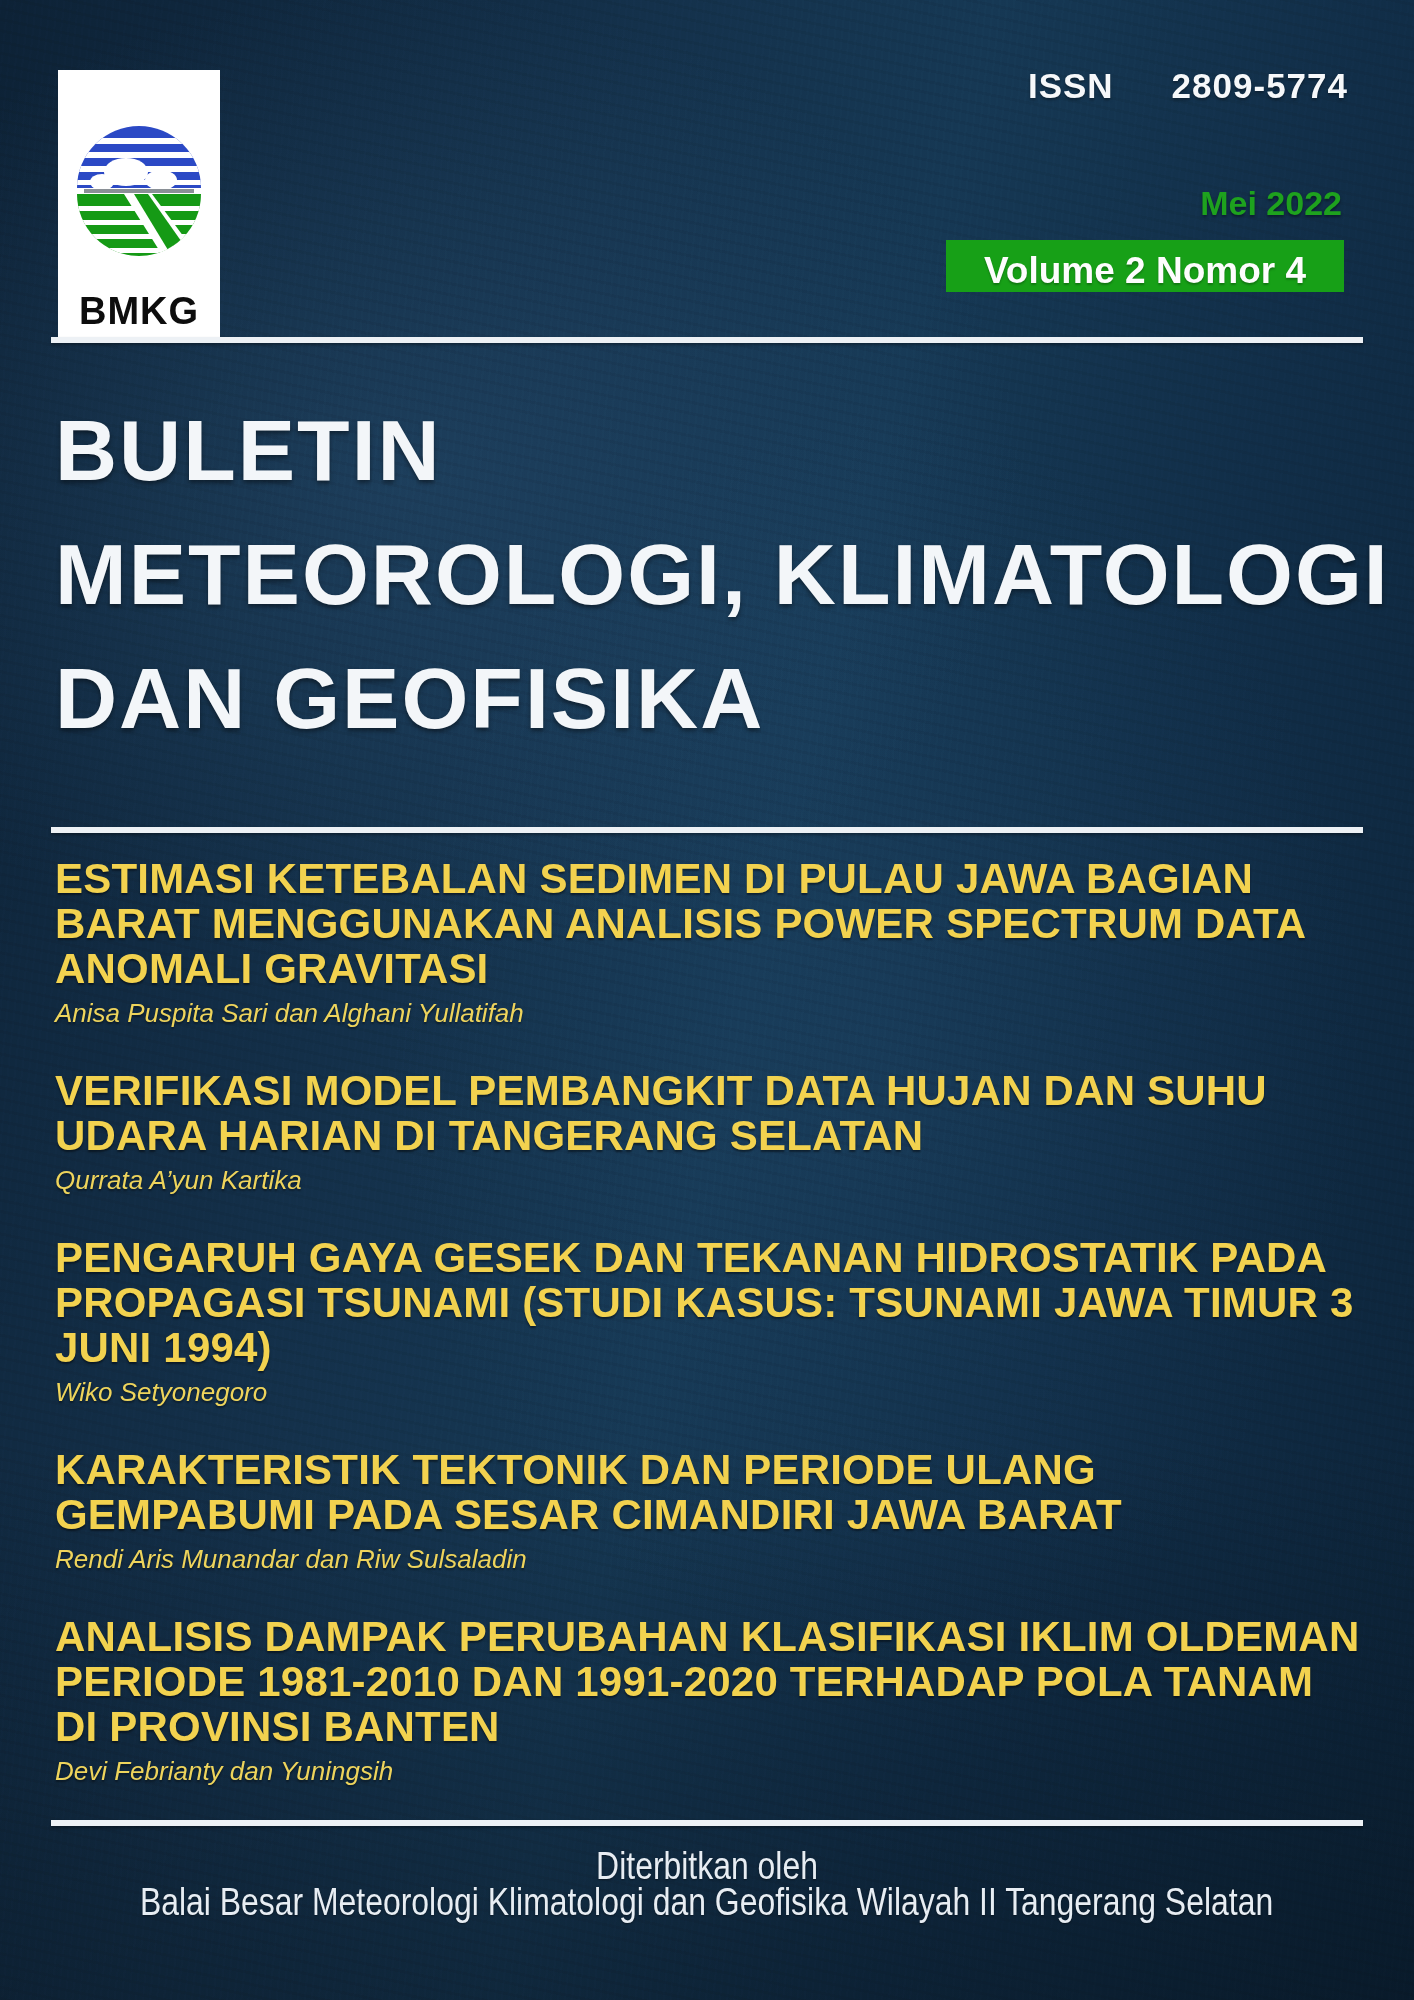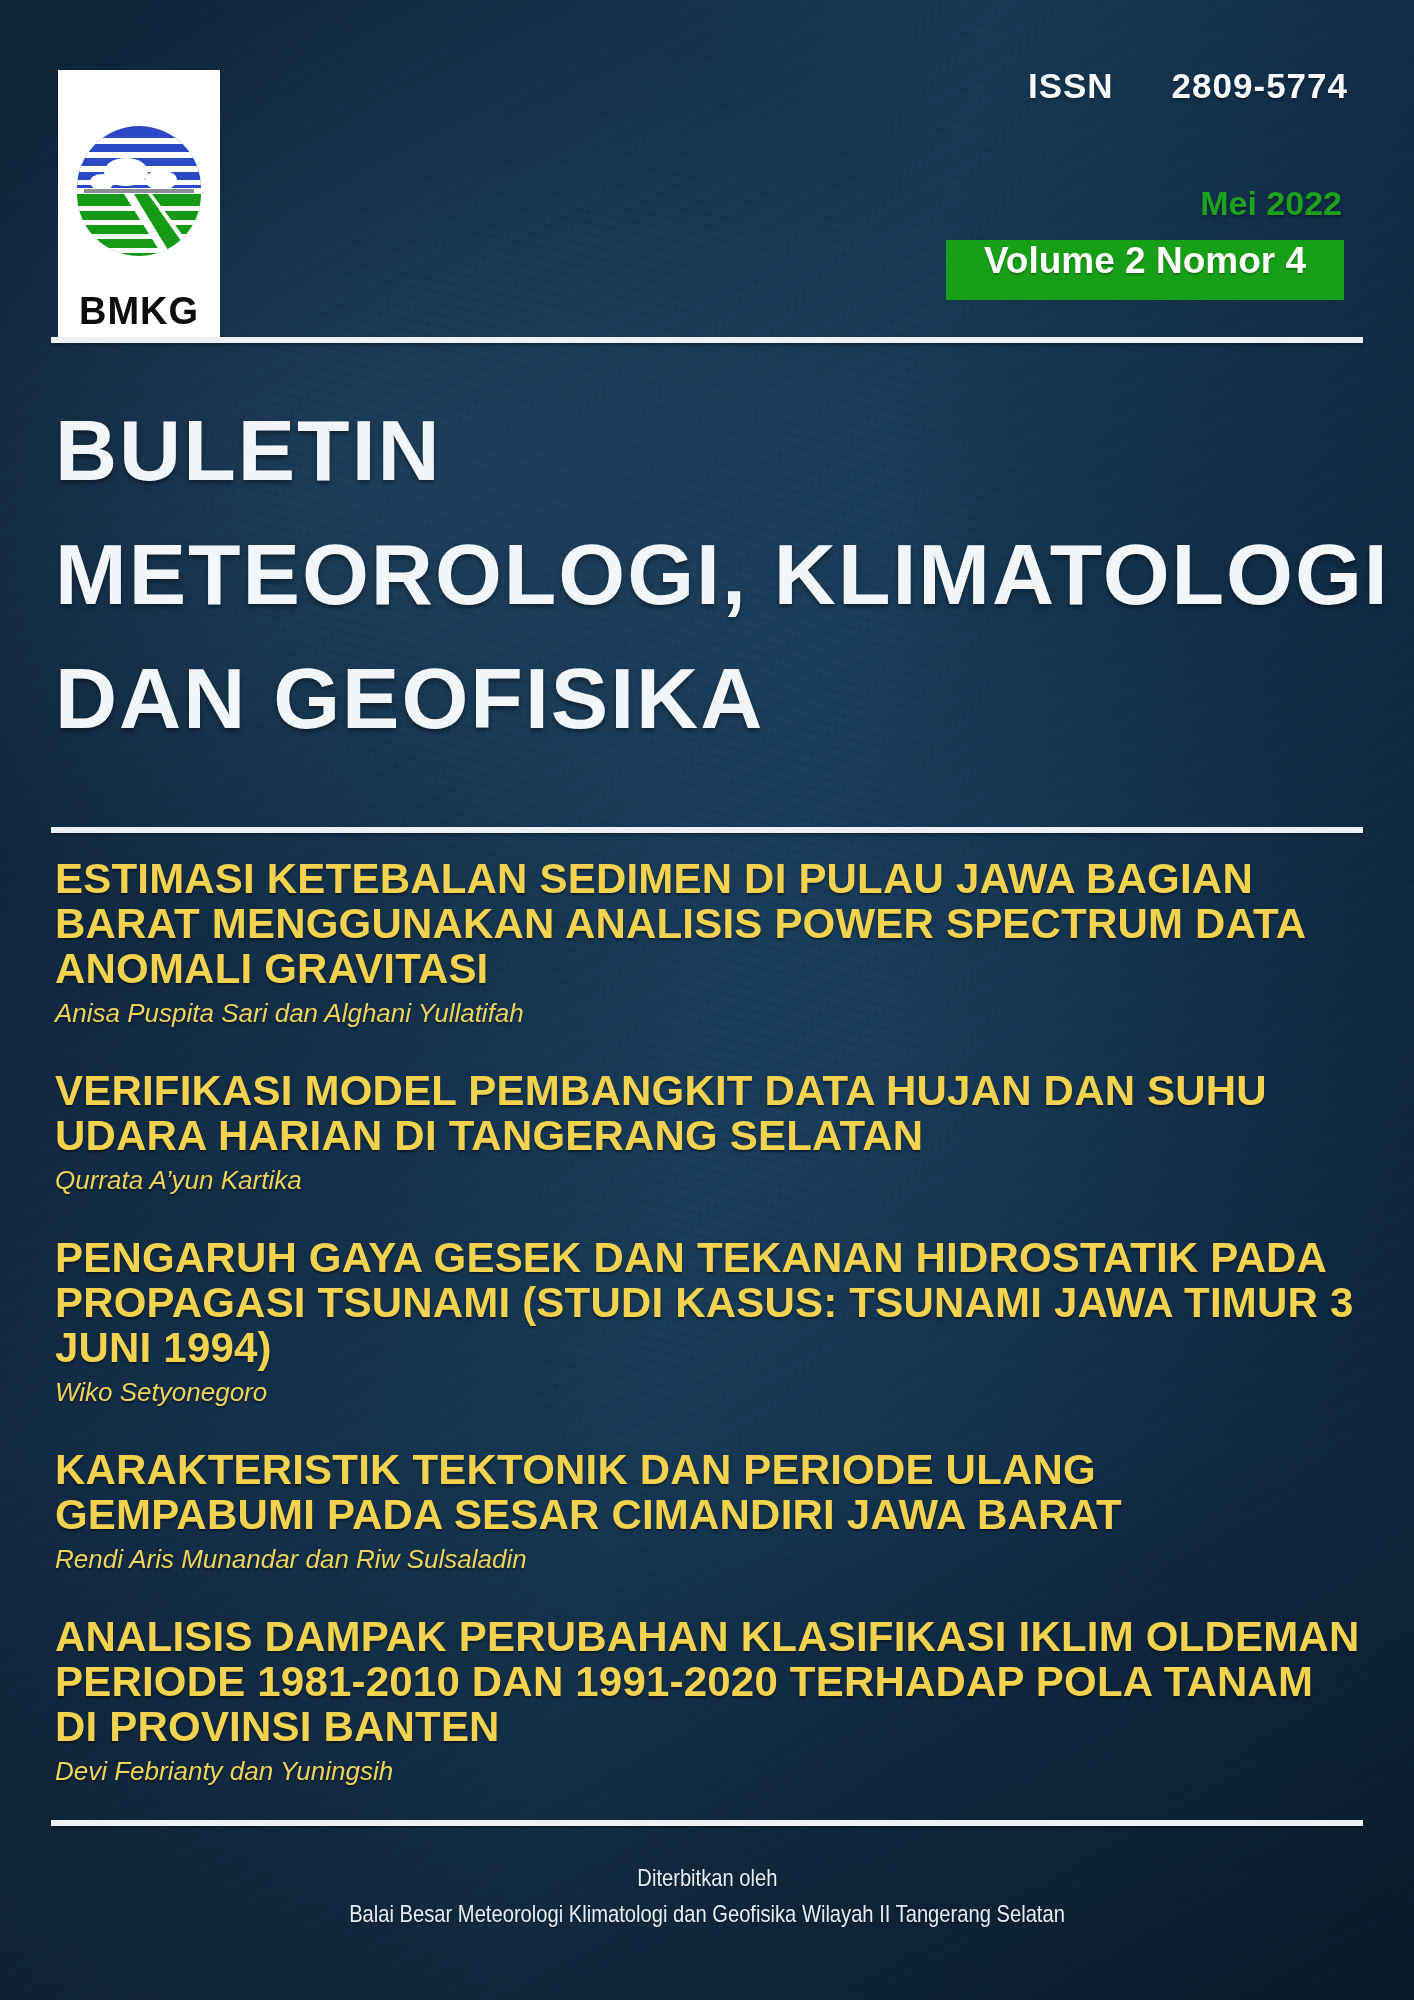--- a/index.html
+++ b/index.html
@@ -37,23 +37,23 @@
     text-align:center;
   }
 
   .date-label{
     position:absolute;top:184px;right:72px;
     color:#1ea21e;font-weight:bold;font-size:34px;
     text-shadow:0 2px 3px rgba(0,0,0,.4);
   }
 
   .volume-banner{
-    position:absolute;top:240px;right:70px;height:60px;
+    position:absolute;top:240px;right:70px;height:52px;
     background:#17a017;
-    display:flex;align-items:flex-start;justify-content:center;
+    display:flex;align-items:flex-end;justify-content:center;
     padding:0 38px;
     color:#fdfdfd;font-weight:bold;font-size:37px;
     text-shadow:0 2px 2px rgba(0,0,0,.25);
   }
 
   .rule{
     position:absolute;left:51px;right:51px;height:6px;
     background:#edf1f5;box-shadow:0 2px 3px rgba(0,0,0,.35);
   }
   .rule-1{top:337px;}
@@ -78,23 +78,22 @@
     text-shadow:0 2px 2px rgba(0,0,0,.45);
   }
   .article-authors{
     color:#eed45c;font-style:italic;font-size:26px;line-height:44px;
     text-shadow:0 2px 2px rgba(0,0,0,.4);
   }
 
   .footer{
     position:absolute;left:0;right:0;top:1848px;
     text-align:center;color:#e7edf3;
-    font-size:24px;line-height:36px;font-weight:normal;
+    font-size:38px;line-height:36px;font-weight:normal;
     text-shadow:0 1px 2px rgba(0,0,0,.4);
-    margin-top:12px;
   }
   .footer .squeeze{
     display:inline-block;transform:scaleX(.84);transform-origin:center;
     white-space:nowrap;
   }
 </style>
 </head>
 <body>
 
 <div class="page">

